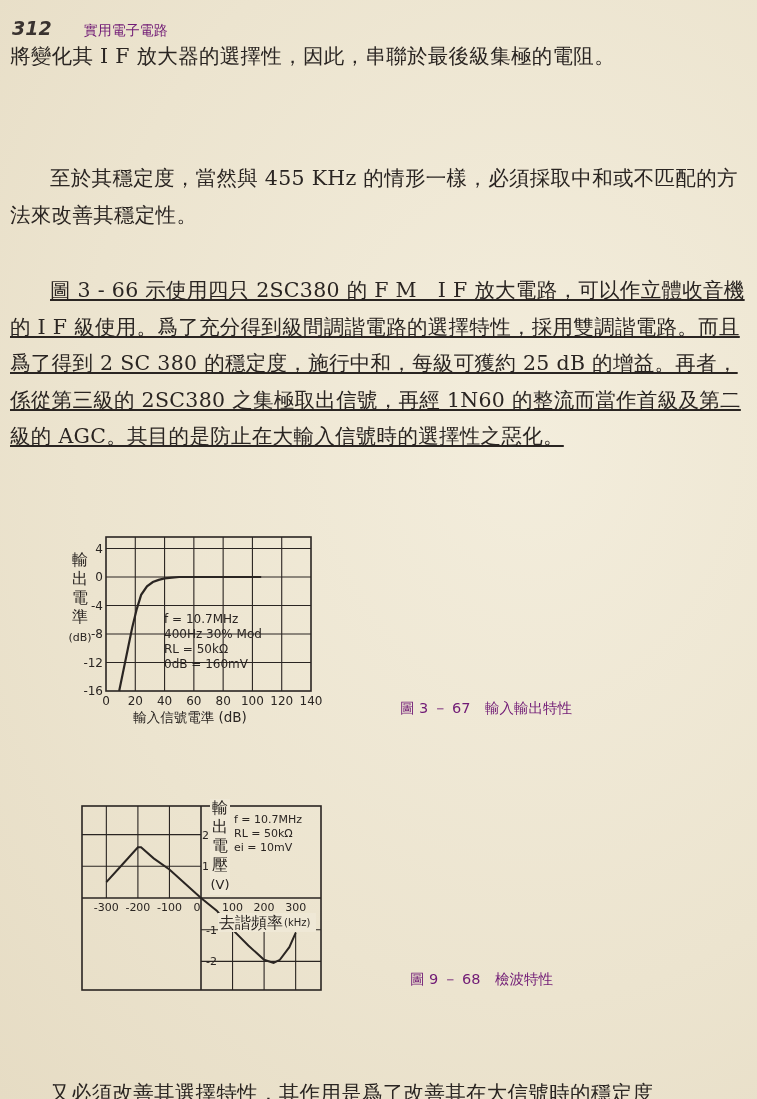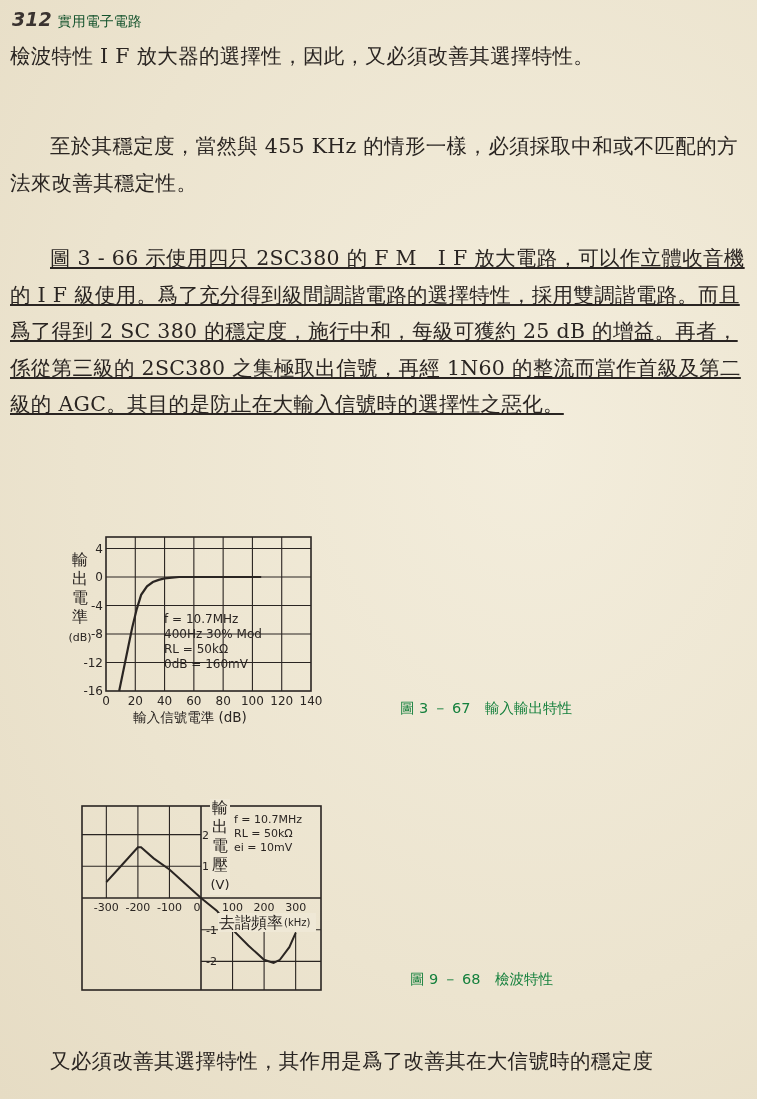--- a/index.html
+++ b/index.html
@@ -3,38 +3,38 @@
 <meta charset="utf-8">
 <style>
   html, body { margin: 0; padding: 0; }
   body {
     width: 757px; height: 1099px; position: relative; overflow: hidden;
     background: #efe8d6;
     background-image: radial-gradient(ellipse at 70% 40%, #f3eddc 0%, #ece4cf 60%, #e6dcc4 100%);
     color: #2a2522;
     font-family: "DejaVu Serif", "Liberation Serif", serif;
   }
-  .header { position: absolute; left: 12px; top: 8px; display: flex; align-items: baseline; gap: 6px; }
+  .header { position: absolute; left: 12px; top: 17px; display: flex; align-items: baseline; gap: 24px; }
   .page-num { font-family: "DejaVu Sans", sans-serif; font-weight: bold; font-style: italic; font-size: 19px; color: #3a3330; }
-  .running-title { font-family: "DejaVu Sans", sans-serif; font-size: 14px; color: #14532d; }
+  .running-title { font-family: "DejaVu Sans", sans-serif; font-size: 14px; color: #701a75; margin-left: 8px; }
   .para { position: absolute; left: 10px; width: 740px; font-size: 20.5px; line-height: 36.5px; letter-spacing: 0.3px; margin: 0; }
-  .indent { text-indent: 40px; }
-  .caption { position: absolute; font-family: "DejaVu Sans", sans-serif; font-size: 14.5px; color: #15803d; white-space: pre; }
+  .indent { text-indent: 40px; margin-top: 32px; }
+  .caption { position: absolute; font-family: "DejaVu Sans", sans-serif; font-size: 14.5px; color: #701a75; white-space: pre; }
   svg text { font-family: "DejaVu Sans", "Liberation Sans", sans-serif; fill: #2a2522; }
   .chart { position: absolute; }
 </style>
 </head>
 <body>
 
 <div class="header">
   <span class="page-num">312</span>
   <span class="running-title">實用電子電路</span>
 </div>
 
-<p class="para" style="top:38px;">檢波特性 I F 放大器的選擇性，因此，又必須改善其選擇特性。</p>
+<p class="para" style="top:38px;">將變化其 I F 放大器的選擇性，因此，串聯於最後級集極的電阻。</p>
 <p class="para indent" style="top:128px;">至於其穩定度，當然與 455 KHz 的情形一樣，必須採取中和或不匹配的方法來改善其穩定性。</p>
 <p class="para indent" style="top:240px;text-decoration:underline;">圖 3 - 66 示使用四只 2SC380 的 F M　I F 放大電路，可以作立體收音機的 I F 級使用。爲了充分得到級間調諧電路的選擇特性，採用雙調諧電路。而且爲了得到 2 SC 380 的穩定度，施行中和，每級可獲約 25 dB 的增益。再者，係從第三級的 2SC380 之集極取出信號，再經 1N60 的整流而當作首級及第二級的 AGC。其目的是防止在大輸入信號時的選擇性之惡化。</p>
 
 <div class="chart" style="left:40px; top:520px; width:290px; height:210px;">
   <svg id="chart1" width="290" height="210" viewBox="0 0 290 210">
 
     <g id="c1-grid">
         <line x1="95.28571428571428" y1="17" x2="95.28571428571428" y2="171" stroke="#2a2522" stroke-width="1.1"></line>
         <line x1="124.57142857142857" y1="17" x2="124.57142857142857" y2="171" stroke="#2a2522" stroke-width="1.1"></line>
         <line x1="153.85714285714283" y1="17" x2="153.85714285714283" y2="171" stroke="#2a2522" stroke-width="1.1"></line>

